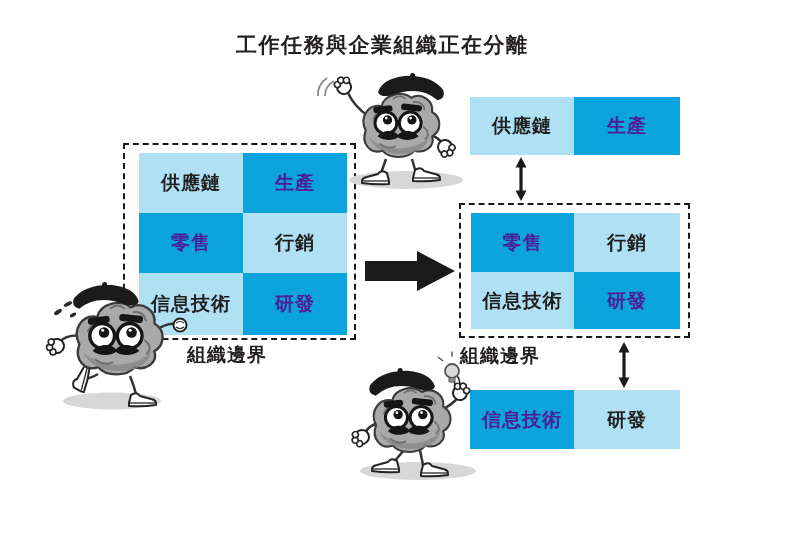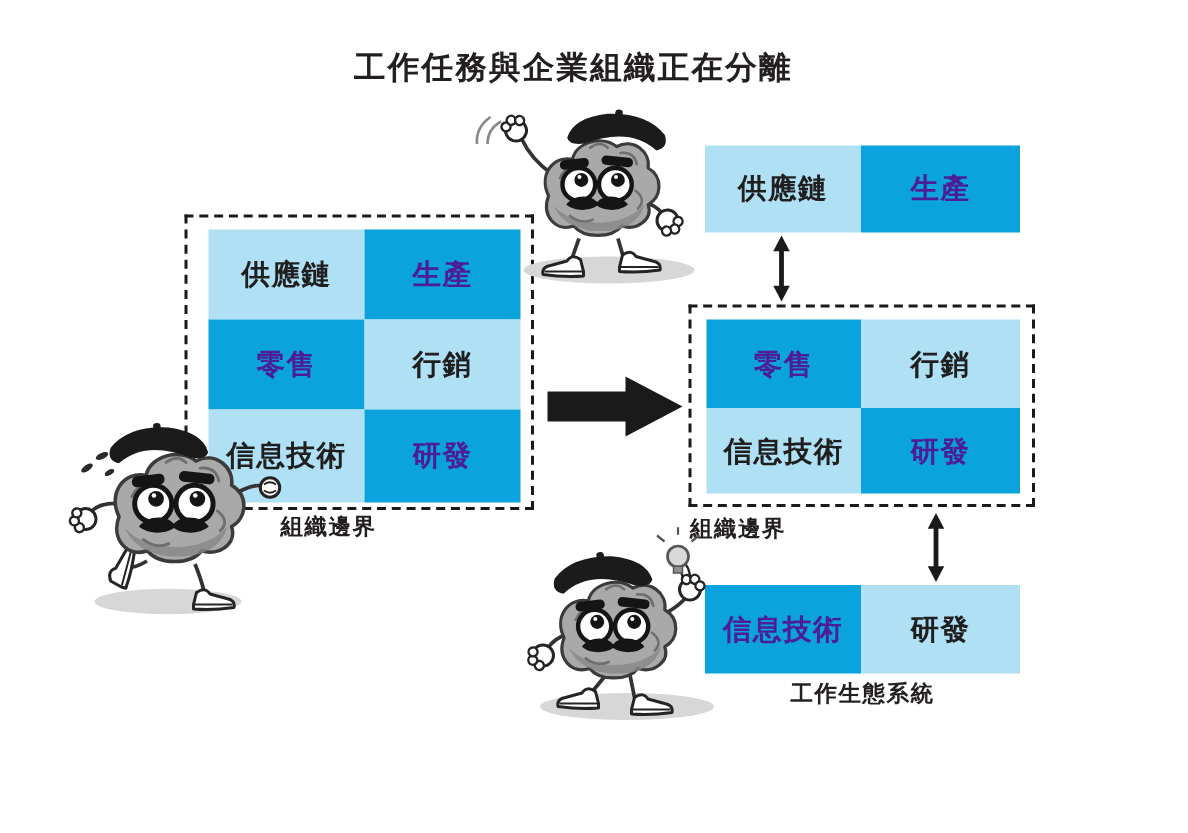--- a/index.html
+++ b/index.html
@@ -5,21 +5,21 @@
   html,body{margin:0;padding:0;background:#fff;}
   .canvas{position:relative;width:792px;height:485px;background:#fff;overflow:hidden;
           font-family:Liberation Serif, serif;color:var(--ink,#231f20);}
   .abs{position:absolute;}
   .title{font-size:21px;font-weight:bold;letter-spacing:1.5px;white-space:nowrap;}
   .org-box{border:2px dashed #1a1a1a;box-sizing:border-box;background:transparent;}
   .grid{display:grid;gap:0;}
   .cell{display:flex;align-items:center;justify-content:center;font-weight:bold;font-size:19px;letter-spacing:1px;}
   .cell.dark{background:var(--cell-dark,#0ba3dd);color:#4c1d95;}
   .cell.light{background:var(--cell-light,#b0e0f4);color:#1f1f1f;}
-  .caption{font-weight:bold;font-size:15px;letter-spacing:1px;white-space:nowrap;}
+  .caption{font-weight:bold;font-size:19px;letter-spacing:1px;white-space:nowrap;}
   .caption.center{text-align:center;}
   svg{display:block;overflow:visible;}
 </style>
 </head>
 <body>
 
 <svg width="0" height="0" style="position:absolute" aria-hidden="true">
   <defs>
     <g id="brain-core">
       <path d="M33,72 C25,56 36,40 52,43 C55,29 76,24 87,33 C100,26 114,37 112,50 C124,57 123,73 112,79 C116,91 103,100 91,96 C83,106 61,106 53,96 C39,101 27,88 33,72 Z" fill="#a9a9a9" stroke="#3b3b3b" stroke-width="2.5" stroke-linejoin="round"></path>
@@ -98,21 +98,20 @@
   <svg class="abs" style="left:616px;top:342px;" width="16" height="46" viewBox="0 0 16 46">
     <line x1="8" y1="8" x2="8" y2="38" stroke="#1a1a1a" stroke-width="3.2"></line>
     <polygon points="8,0 2.5,10.5 13.5,10.5" fill="#1a1a1a"></polygon>
     <polygon points="8,46 2.5,35.5 13.5,35.5" fill="#1a1a1a"></polygon>
   </svg>
 
   <div class="abs grid" style="left:470px;top:390px;grid-template-columns:104px 106px;grid-template-rows:59px;">
     <div class="cell dark">信息技術</div>
     <div class="cell light">研發</div>
   </div>
-  <div class="abs caption center" style="left:470px;top:453px;width:210px;">工作生態系統</div>
 
   <svg class="abs" style="left:316px;top:76px;" width="148" height="122" viewBox="0 0 148 122">
     <ellipse cx="90" cy="104" rx="57" ry="9" fill="#d7d7d7"></ellipse>
     <path d="M70,83 L64,100 M96,83 L100,97" stroke="#333333" stroke-width="2.5" fill="none"></path>
     <use href="#shoe" transform="translate(74,96) scale(-1,1)"></use>
     <use href="#shoe" transform="translate(96,93)"></use>
     <path d="M52,40 Q38,30 32,17" stroke="#333333" stroke-width="2.5" fill="none"></path>
     <path d="M18,5 q-9,5 -9,15 M11,2 q-10,7 -9,18" stroke="#8a8a8a" stroke-width="1.8" fill="none"></path>
     <path d="M112,58 Q122,61 126,67" stroke="#333333" stroke-width="2.5" fill="none"></path>
     <use href="#glove" transform="translate(28,11) rotate(-25)"></use>

